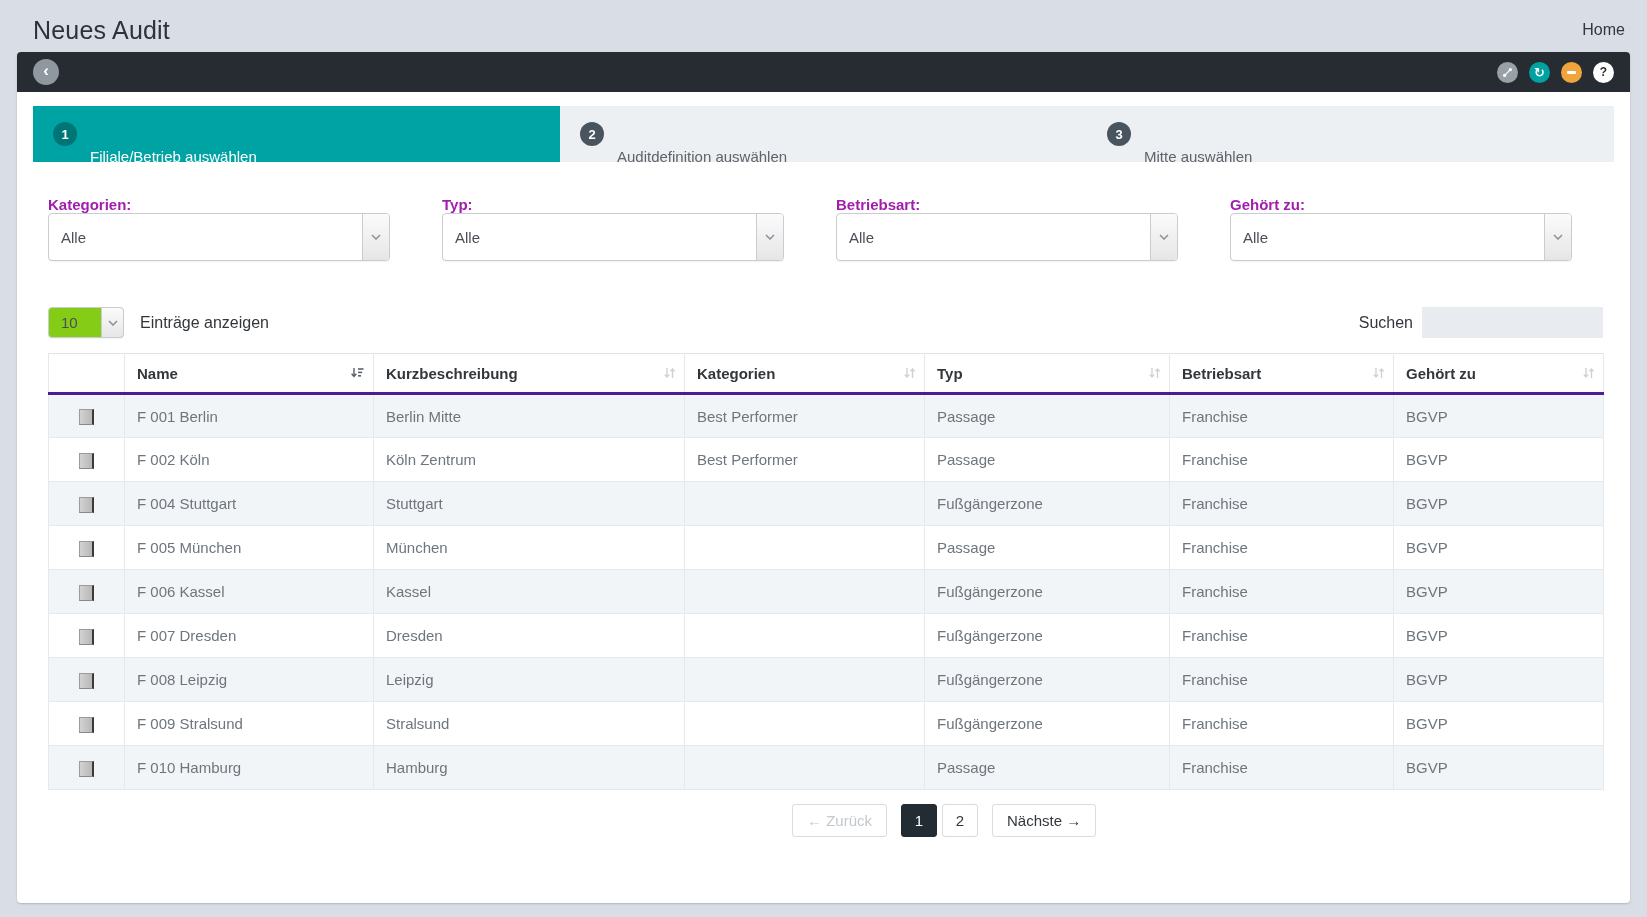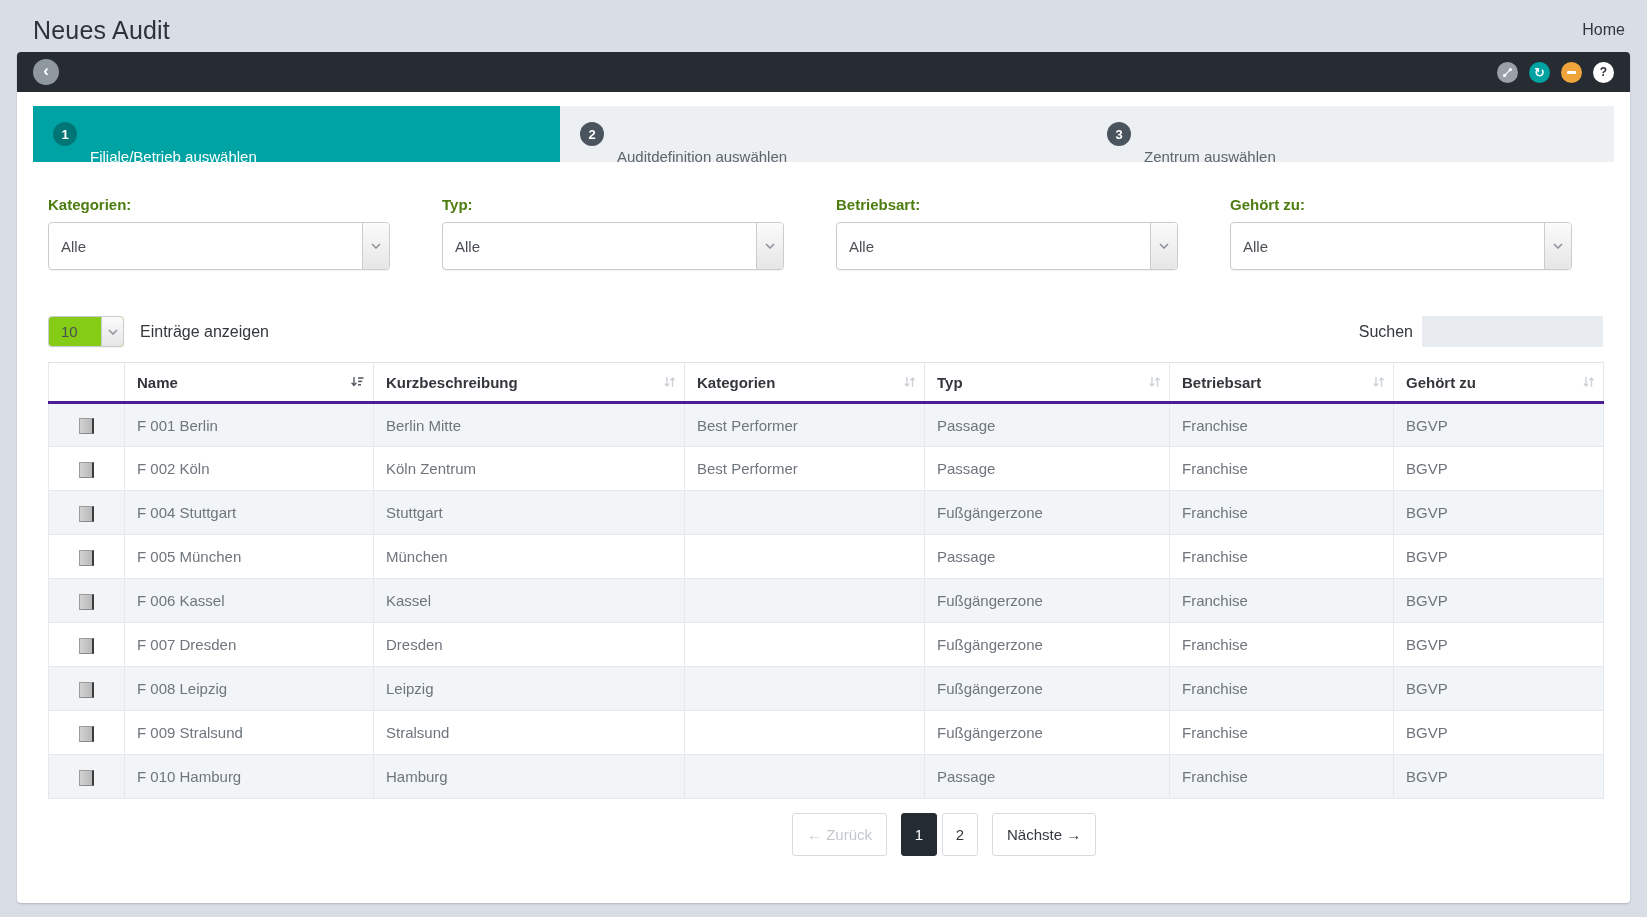--- a/index.html
+++ b/index.html
@@ -80,21 +80,21 @@
   }
   .step-active { background: #00a3a3; color: #fff; }
   .step-active .num { background: rgba(0,0,0,.28); }
   .step-inactive { background: #edf0f3; color: #5d646b; }
   .step-inactive .num { background: #4a545e; }
   .step .label { font-size: 15px; margin-top: 44px; }
 
   
   .filters { display: flex; gap: 52px; margin: 34px 27px 0 31px; }
   .filter { width: 342px; }
-  .filter-label { font-size: 15px; font-weight: bold; color: #4d7c0f; margin-bottom: 9px; }
+  .filter-label { font-size: 15px; font-weight: bold; color: #a21caf; }
   .selectbox {
     height: 48px;
     border: 1px solid #c9cdd2;
     border-radius: 4px;
     background: #fff;
     display: flex;
     align-items: center;
     justify-content: space-between;
     cursor: pointer;
     box-shadow: 0 1px 1px rgba(0,0,0,.05);
@@ -162,21 +162,21 @@
     border-bottom-color: #8a8a8a;
     vertical-align: middle;
     cursor: pointer;
   }
 
   
   .table-footer { margin: 14px 27px 0 31px; position: relative; height: 40px; }
   .info { font-size: 16px; color: #6e757d; padding-top: 8px; }
   .pagination { position: absolute; left: 744px; top: 0; display: flex; align-items: center; }
   .page-btn {
-    height: 43px;
+    height: 33px;
     border: 1px solid #d8dcdf;
     border-radius: 3px;
     background: #fff;
     font-size: 15px;
     color: #33373c;
     display: flex; align-items: center; justify-content: center;
     padding: 0 14px;
     margin-left: 5px;
     cursor: pointer;
     font-family: "Liberation Sans", "DejaVu Sans", sans-serif;
@@ -225,21 +225,21 @@
     <div class="step step-active">
       <div class="num">1</div>
       <div class="label">Filiale/Betrieb auswählen</div>
     </div>
     <div class="step step-inactive">
       <div class="num">2</div>
       <div class="label">Auditdefinition auswählen</div>
     </div>
     <div class="step step-inactive">
       <div class="num">3</div>
-      <div class="label">Zentrum auswählen</div>
+      <div class="label">Mitte auswählen</div>
     </div>
   </div>
 
   <div class="filters">
     <div class="filter">
       <div class="filter-label">Kategorien:</div>
       <div class="selectbox">
         <span class="value">Alle</span>
         <span class="caret">
           <svg width="10" height="6" viewBox="0 0 10 6">

